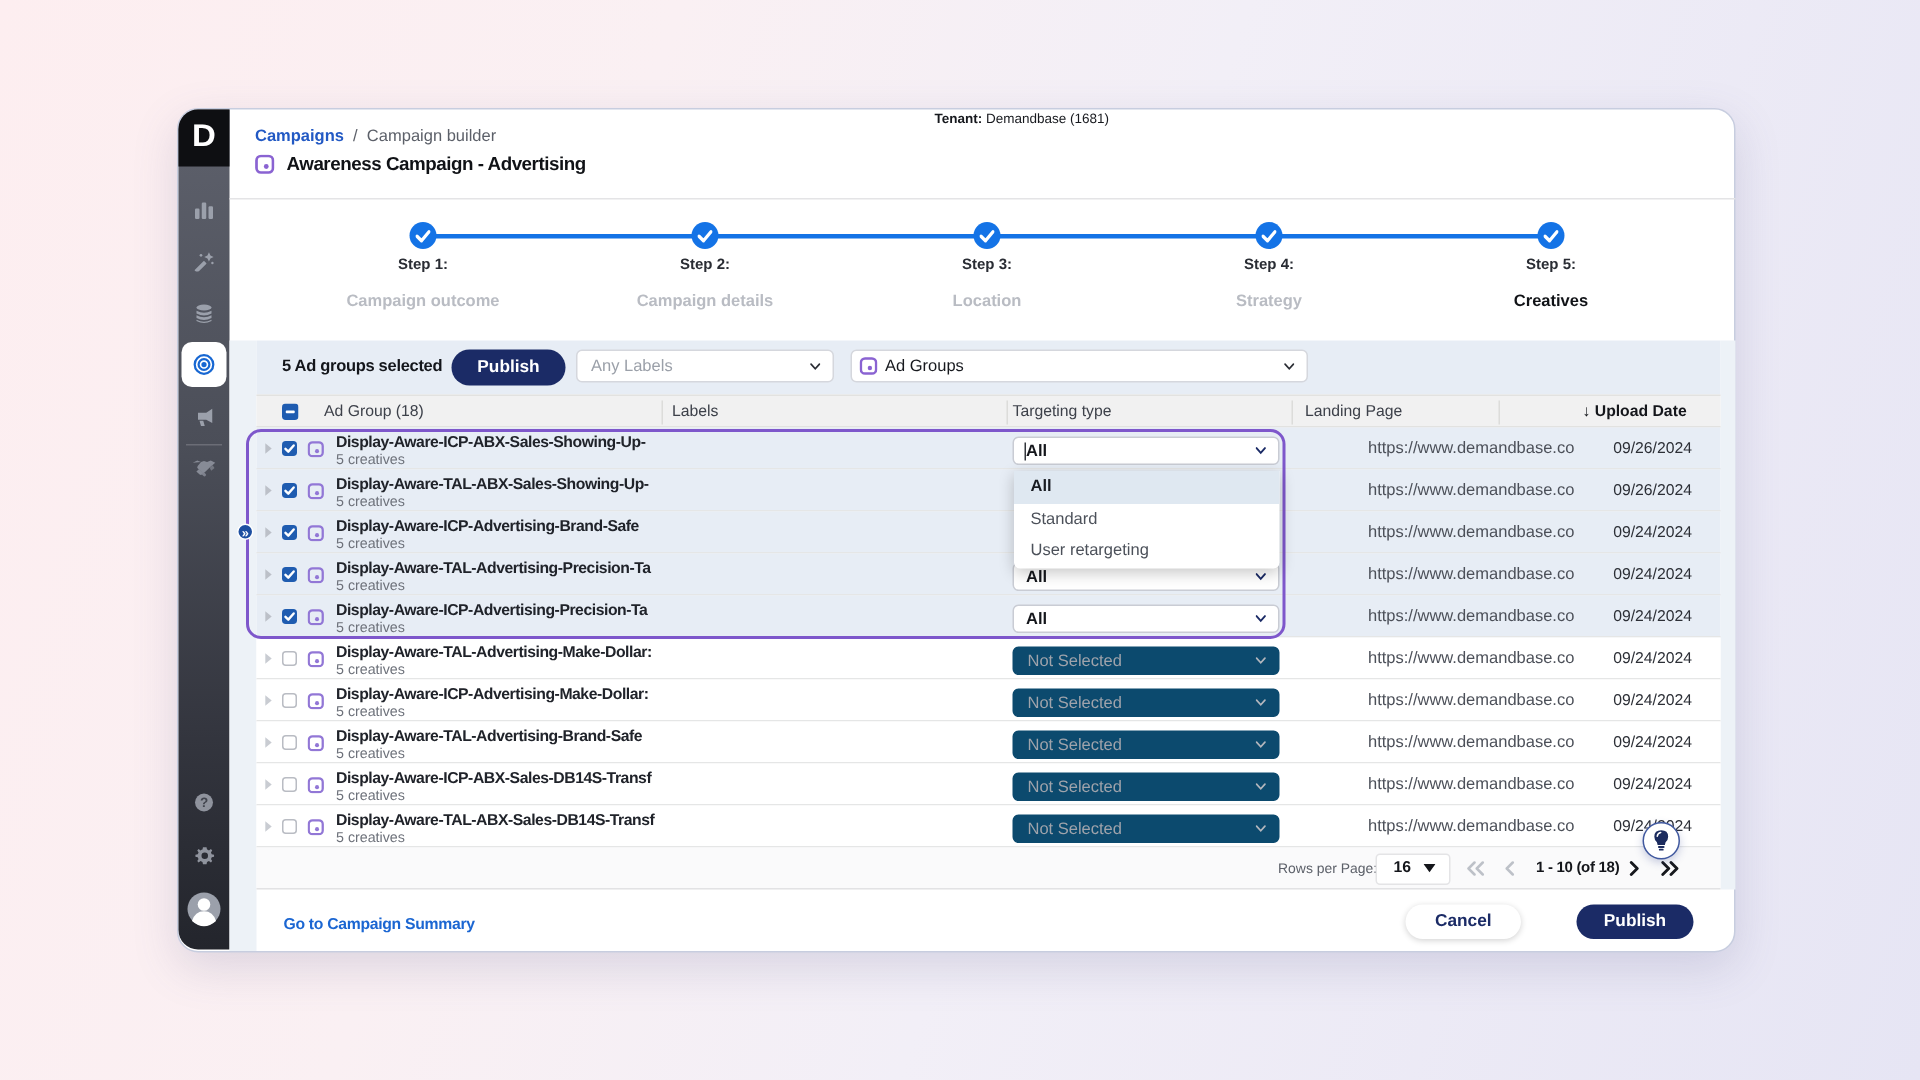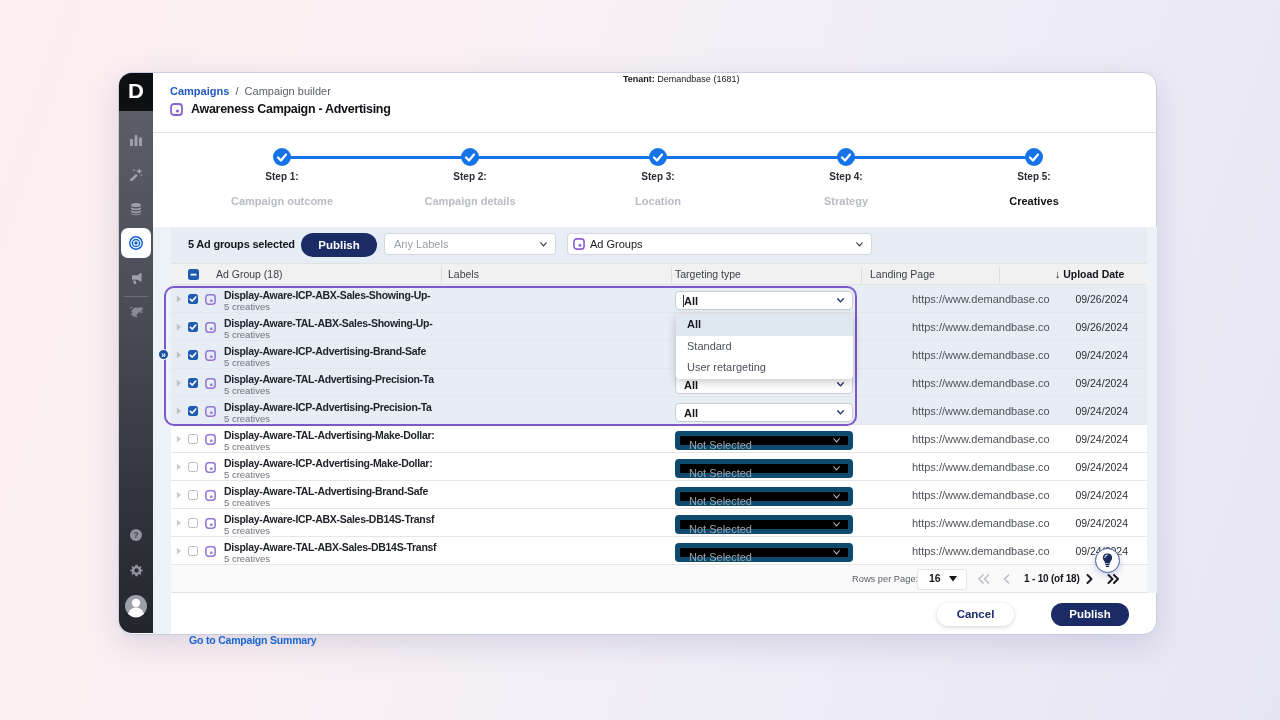--- a/index.html
+++ b/index.html
@@ -66,25 +66,25 @@
   .row .exp { position:absolute; left:5px; top:10px; }
   .row .cb { position:absolute; left:17px; top:9px; }
   .row .ic { position:absolute; left:34px; top:9px; }
   .row .name { position:absolute; left:53px; top:4px; font-size:10.5px; letter-spacing:-0.3px; font-weight:bold; color:#20232a; }
   .row .sub { position:absolute; left:53px; top:16px; font-size:9.5px; color:#6d717a; }
   .row .url { position:absolute; left:699px; top:8px; font-size:11px; color:#4c5059;margin-left:42px; }
   .row .date { position:absolute; left:903px; width:224px; top:8px; font-size:10.5px; color:#2c2f36; width:auto; right:19px; text-align:right; }
   .rsel { position:absolute; left:504px; top:5.5px; width:178px; height:19.5px; border-radius:4px; font-size:11px; }
   .rsel.active { background:#fff; border:1px solid #c9ccd4; }
   .rsel.active .v { position:absolute; left:8px; top:3px; font-weight:bold; color:#14161b; }
-  .rsel.disabled { background:#000000; border:5px solid #0c4a6e; }
+  .rsel.disabled { background:#0c4a6e; border:1px solid #0c4a6e; }
   .rsel.disabled .v { position:absolute; left:9px; top:3px; color:#9fa3ab; }
   
   .pager { position:relative; height:28px; background:#fafafb; border-bottom:1px solid #e2e2e4; font-size:10px; color:#5c6069; }
-  .footer-link { position:absolute; left:36px; top:537px; font-size:10.5px; letter-spacing:-0.2px; font-weight:bold; color:#1b66d2;margin-top:24px; }
+  .footer-link { position:absolute; left:36px; top:537px; font-size:10.5px; letter-spacing:-0.2px; font-weight:bold; color:#1b66d2; }
   .btn-cancel { position:absolute; left:784px; top:530px; width:77px; height:23px; line-height:23px; background:#fff; border-radius:12px; text-align:center; font-weight:bold; font-size:11.5px; color:#1b2b66; box-shadow:0 1px 4px rgba(0,0,0,0.18); }
   .btn-pub2 { position:absolute; left:898px; top:530px; width:78px; height:23px; line-height:23px; }
   
   .hilite { position:absolute; left:-7px; top:59px; width:693px; height:140px; border:2.5px solid #7e57cb; border-radius:10px; pointer-events:none; }
   .badge { position:absolute; left:-13px; top:121.5px; width:11px; height:11px; background:#1d4fa1; border:1.5px solid #fff; border-radius:50%; color:#fff; font-size:8.5px; font-weight:bold; text-align:center; line-height:10.5px; }
   
   .menu { position:absolute; left:505px; top:87px; width:177px; height:65px; background:#fff; border-radius:0 0 4px 4px; box-shadow:0 3px 10px rgba(0,0,0,0.22); font-size:11px; z-index:5; }
   .menu .opt { height:21.6px; line-height:21.6px; padding-left:11px; color:#4c515a; }
   .menu .opt.on { background:#dfe8f1; color:#191c22; font-weight:bold; }
   

